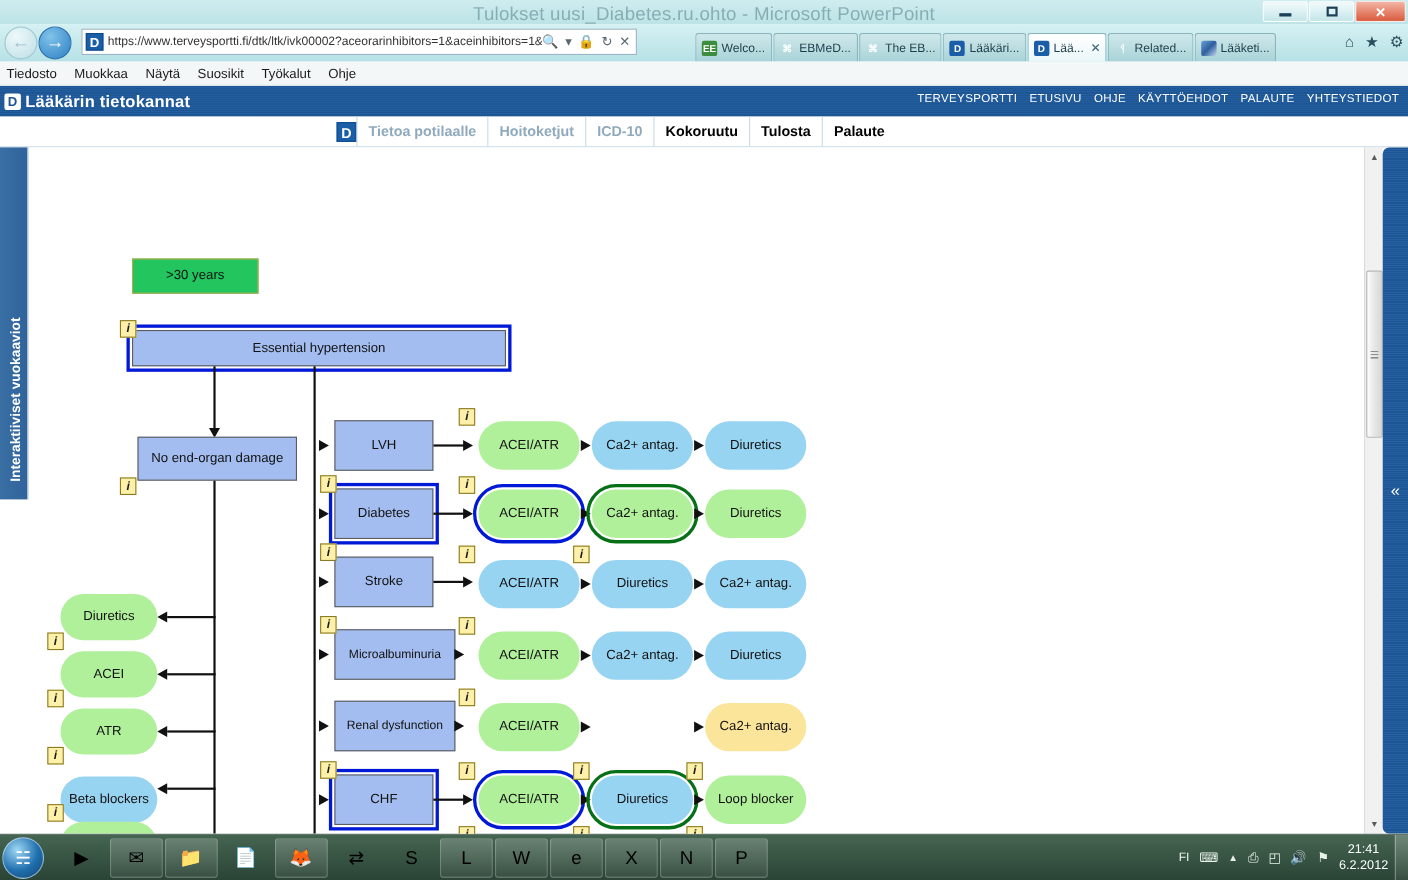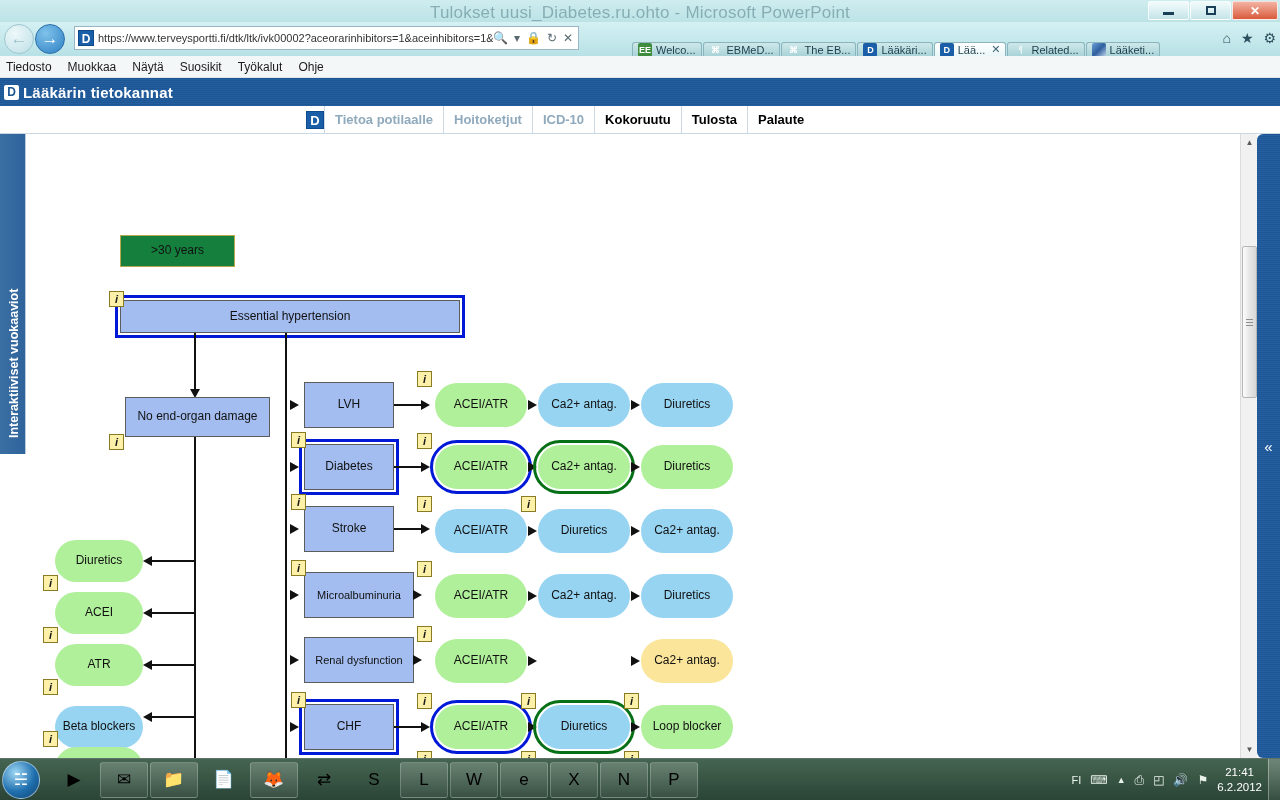--- a/index.html
+++ b/index.html
@@ -87,21 +87,21 @@
     flex: 1;
   }
   .addr-icons { display: flex; align-items: center; gap: 6px; padding-right: 2px; color: #5a6a72; font-size: 12px; }
 
   
   .tabstrip {
     position: absolute; left: 632px; top: 23px; width: 560px; height: 33px;
     display: flex; align-items: flex-end;
   }
   .tab {
-    height: 14px; min-width: 0; max-width: 88px; flex: 0 0 auto;
+    height: 26px; min-width: 0; max-width: 88px; flex: 0 0 auto;
     margin-right: 1px; padding: 0 5px;
     background: linear-gradient(180deg, #cfe8ea, #a8d3d8);
     border: 1px solid #8cb4bd; border-bottom: none;
     border-radius: 3px 3px 0 0;
     display: flex; align-items: center; gap: 4px;
     font-size: 11px; color: #1d3d4a; white-space: nowrap; overflow: hidden; justify-content: flex-end;
   }
   .tab.active {
     background: linear-gradient(180deg, #ffffff, #eaf6f8);
     max-width: 96px;
@@ -217,21 +217,21 @@
     background: #fff; overflow: hidden;
   }
   .node {
     position: absolute;
     display: flex; align-items: center; justify-content: center;
     font-size: 12px; color: #111; text-align: center;
     line-height: 1.1;
     white-space: nowrap;
   }
   .rect { border: 1px solid #5c5c5c; background: #a3bdf0; }
-  .rect.yellowbox { background: #15803d; border: 1px solid #b9a74d; }
+  .rect.yellowbox { background: #22c55e; border: 1px solid #b9a74d; }
   .pill { border-radius: 22px; }
   .pill.green { background: #b0f09a; }
   .pill.blue  { background: #97d4f2; }
   .pill.yellow{ background: #fbe59a; }
 
   .sel-blue  { outline: 3px solid #0019d6; outline-offset: 2px; }
   .sel-green { outline: 3px solid #067016; outline-offset: 2px; }
 
   .ibadge {
     position: absolute; width: 15px; height: 16px;
@@ -375,20 +375,28 @@
       <span>Suosikit</span>
       <span>Työkalut</span>
       <span>Ohje</span>
     </div>
 
     <div class="page">
 
       <div class="site-header">
         <div class="site-logo">D</div>
         <div class="site-title">Lääkärin tietokannat</div>
+        <div class="site-nav">
+          <span>TERVEYSPORTTI</span>
+          <span>ETUSIVU</span>
+          <span>OHJE</span>
+          <span>KÄYTTÖEHDOT</span>
+          <span>PALAUTE</span>
+          <span>YHTEYSTIEDOT</span>
+        </div>
       </div>
 
       <div class="toolbar2">
         <div class="tb2-spacer"></div>
         <div class="tb2-logo">D</div>
         <div class="tb2-item dim">Tietoa potilaalle</div>
         <div class="tb2-item dim">Hoitoketjut</div>
         <div class="tb2-item dim">ICD-10</div>
         <div class="tb2-item">Kokoruutu</div>
         <div class="tb2-item">Tulosta</div>

